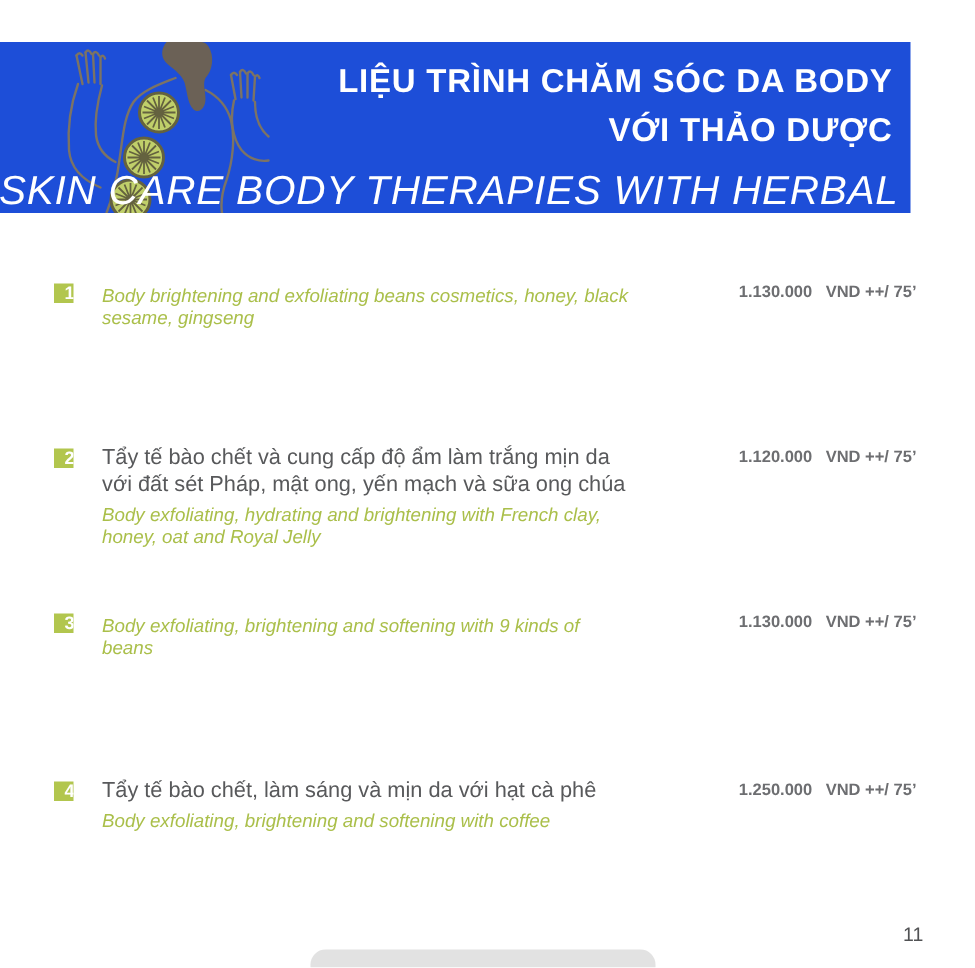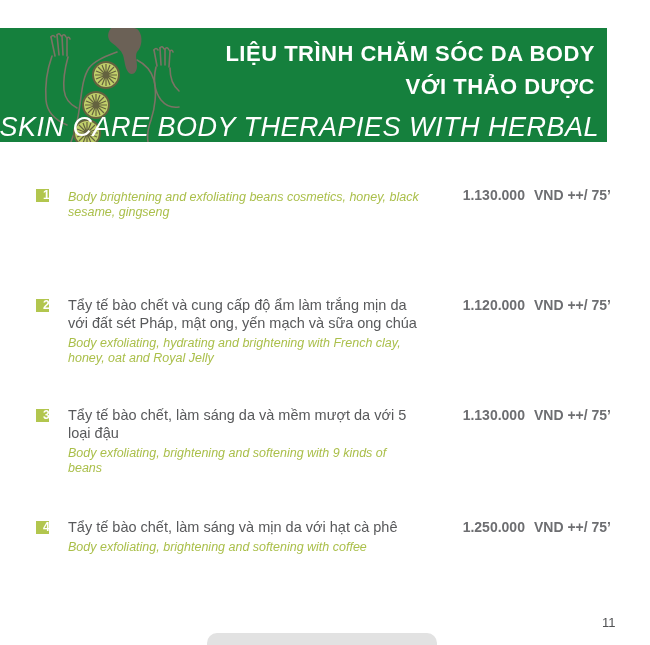--- a/index.html
+++ b/index.html
@@ -3,21 +3,21 @@
 <meta charset="utf-8">
 <style>
   html,body { margin:0; padding:0; background:#ffffff; }
   .page {
     position:relative; width:650px; height:645px; background:#ffffff;
     overflow:hidden; font-family:"Liberation Sans","DejaVu Sans",sans-serif;
   }
   
   .banner {
     position:absolute; left:0; top:28px; width:607px; height:114px;
-    background:#15803d; overflow:hidden;
+    background:#1d4ed8; overflow:hidden;
   }
   .titles {
     position:absolute; right:12px; top:9px; text-align:right;
     color:#ffffff; font-weight:bold; font-size:22px; line-height:33px;
     letter-spacing:0.5px; white-space:nowrap;
   }
   .subtitle {
     position:absolute; right:8px; bottom:1px; color:#ffffff;
     font-style:italic; font-size:27px; line-height:28px;
     font-weight:normal; letter-spacing:0.5px; white-space:nowrap;
@@ -34,21 +34,21 @@
   }
   .badge-num {
     position:absolute; left:7px; top:0px; color:#ffffff;
     font-weight:bold; font-size:12px; line-height:13px;
   }
   .texts { margin-left:19px; width:352px; }
   .vi { color:#58595b; font-size:14.5px; line-height:18px; }
   .en { color:#aabf4a; font-style:italic; font-size:12.5px; line-height:15px; margin-top:4px; }
   .price {
     margin-left:auto; white-space:nowrap; color:#6d6e71;
-    font-weight:bold; font-size:14px; line-height:18px; text-align:right;
+    font-weight:bold; font-size:11px; line-height:18px; text-align:right;
   }
   .price .suffix { margin-left:9px; }
   
   .page-number {
     position:absolute; left:602px; top:615px; color:#515254; font-size:13px;text-align:right;
   }
   .bottom-bar {
     position:absolute; left:207px; top:633px; width:230px; height:20px;
     background:#e2e2e2; border-radius:10px 10px 0 0;
   }
@@ -134,21 +134,20 @@
     <div class="price">
       <span class="amount">1.120.000</span><span class="suffix">VND ++/ 75’</span>
     </div>
   </div>
 
   <div class="row row3">
     <div class="badge">
       <span class="badge-num">3</span>
     </div>
     <div class="texts">
-      <div class="vi">Tẩy tế bào chết, làm sáng da và mềm mượt da với 5 loại đậu</div>
       <div class="en">Body exfoliating, brightening and softening with 9 kinds of beans</div>
     </div>
     <div class="price">
       <span class="amount">1.130.000</span><span class="suffix">VND ++/ 75’</span>
     </div>
   </div>
 
   <div class="row row4">
     <div class="badge">
       <span class="badge-num">4</span>

